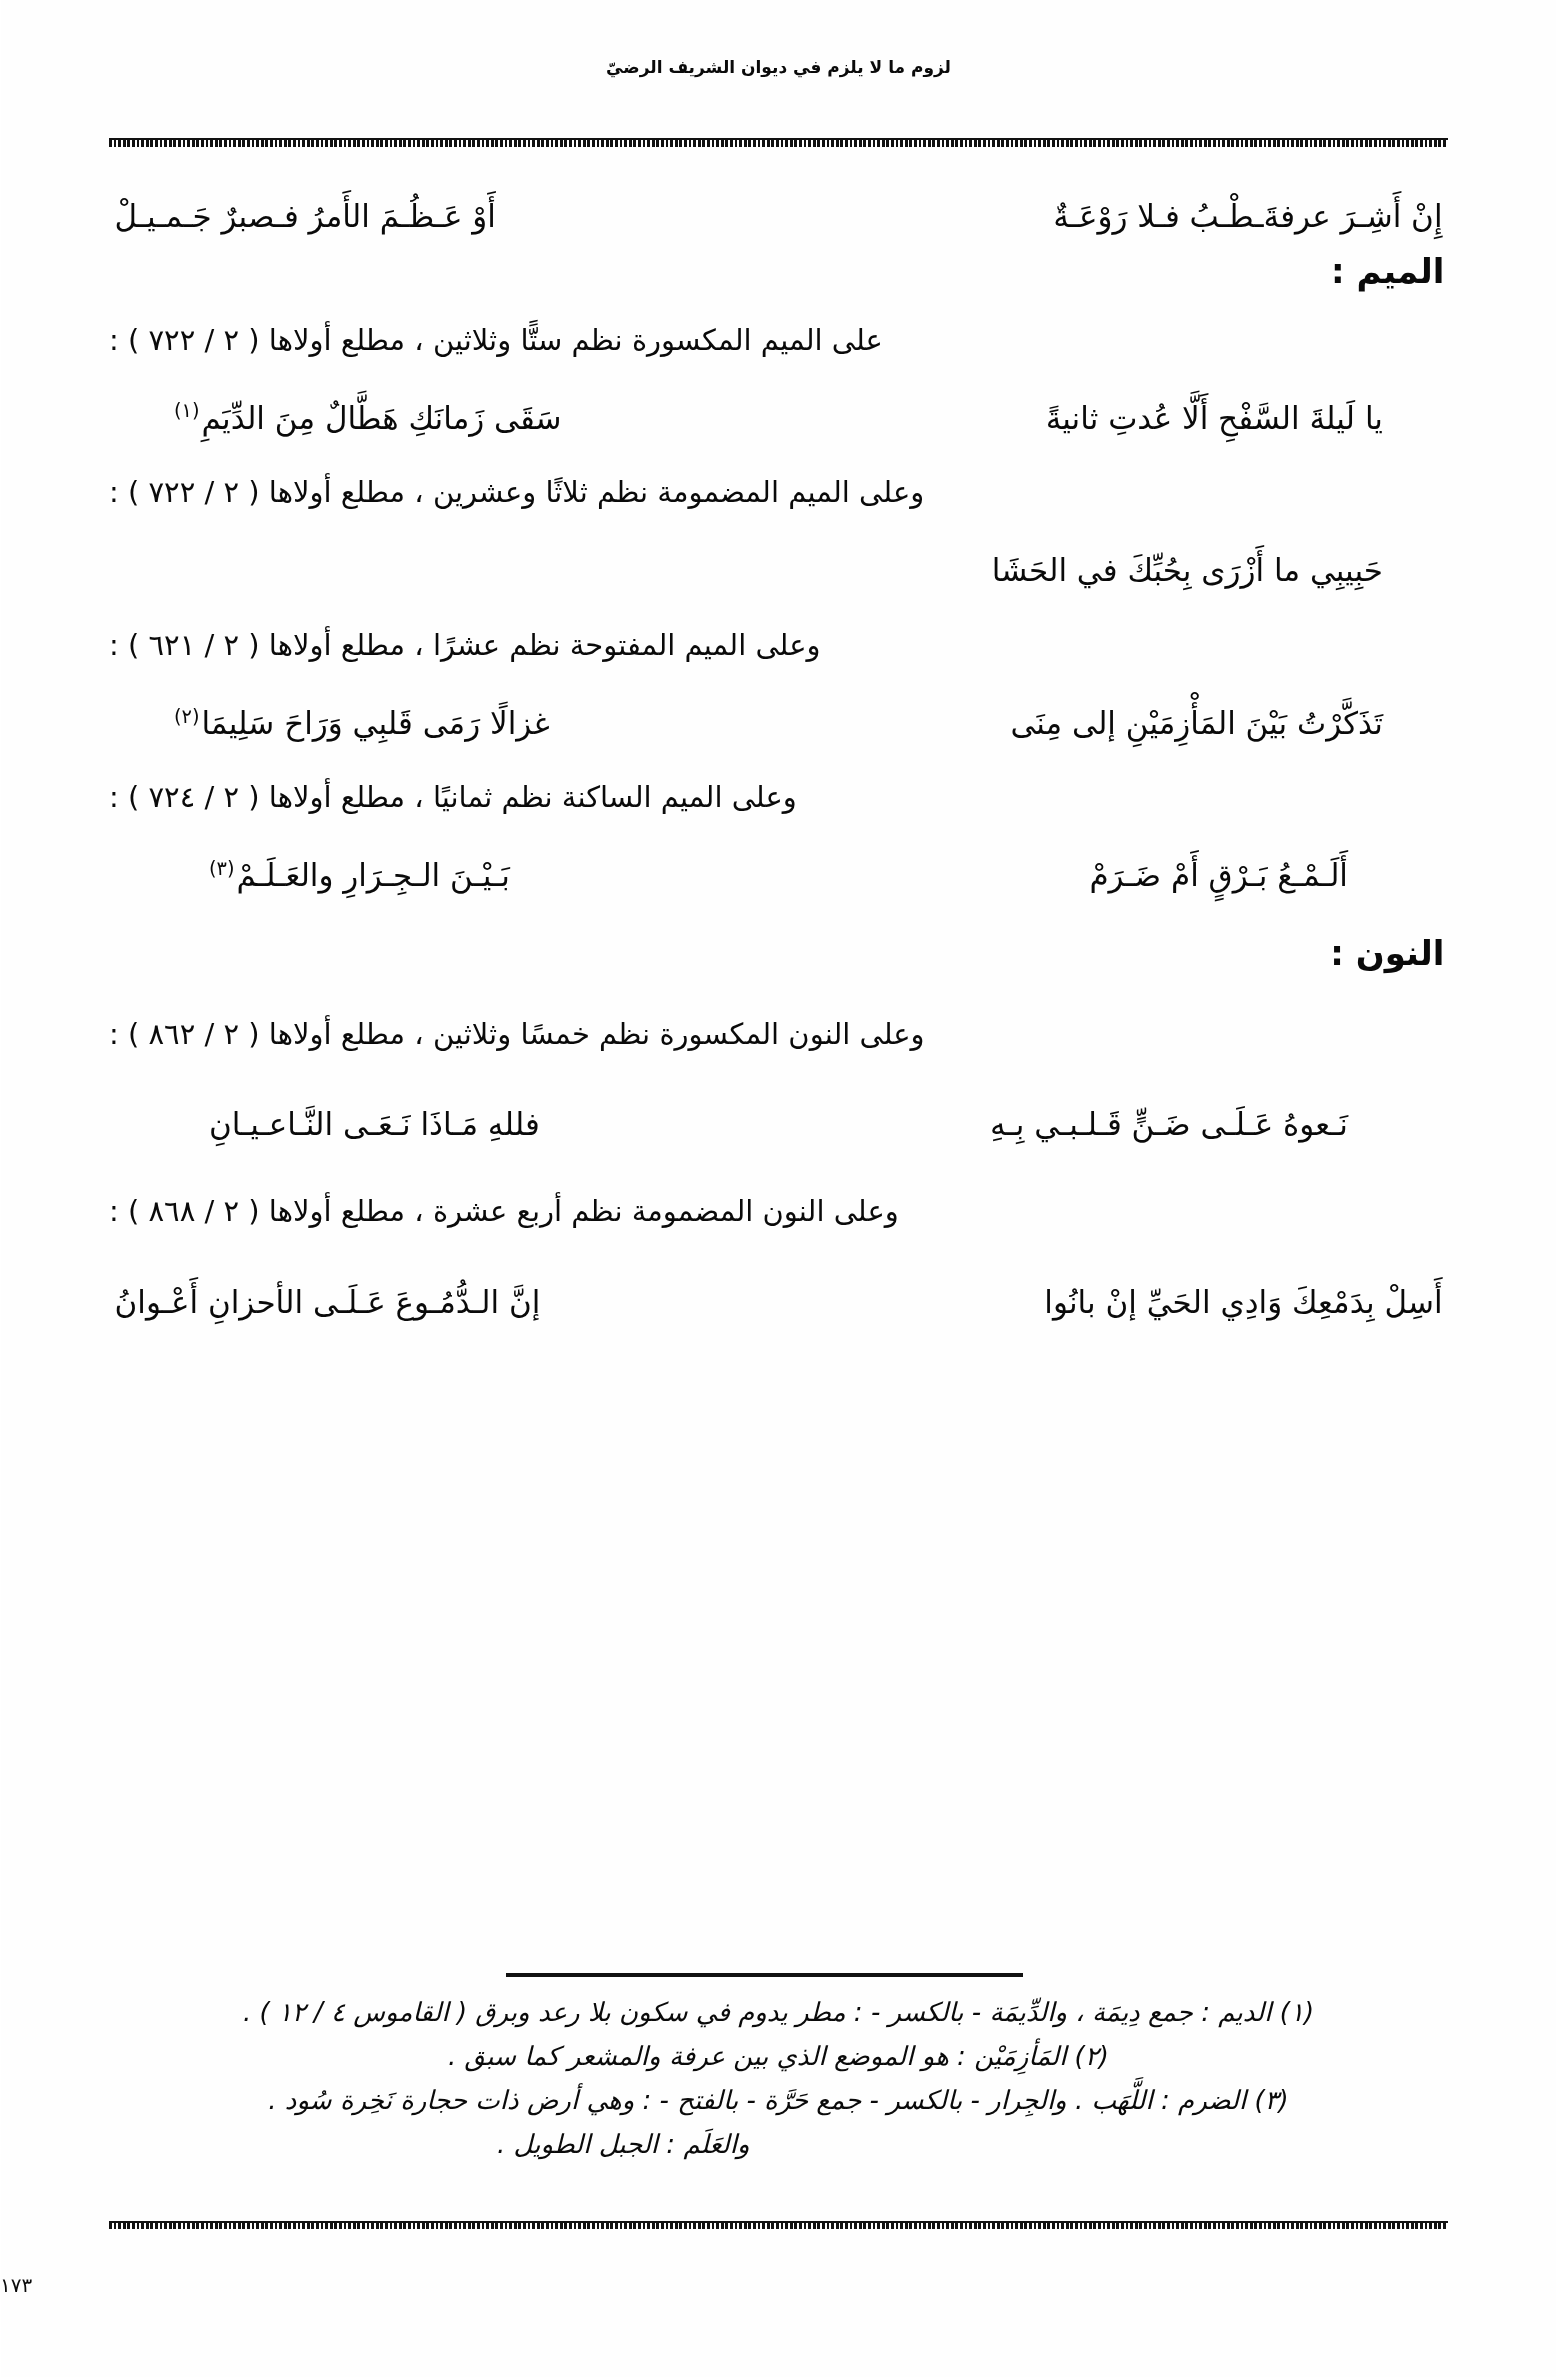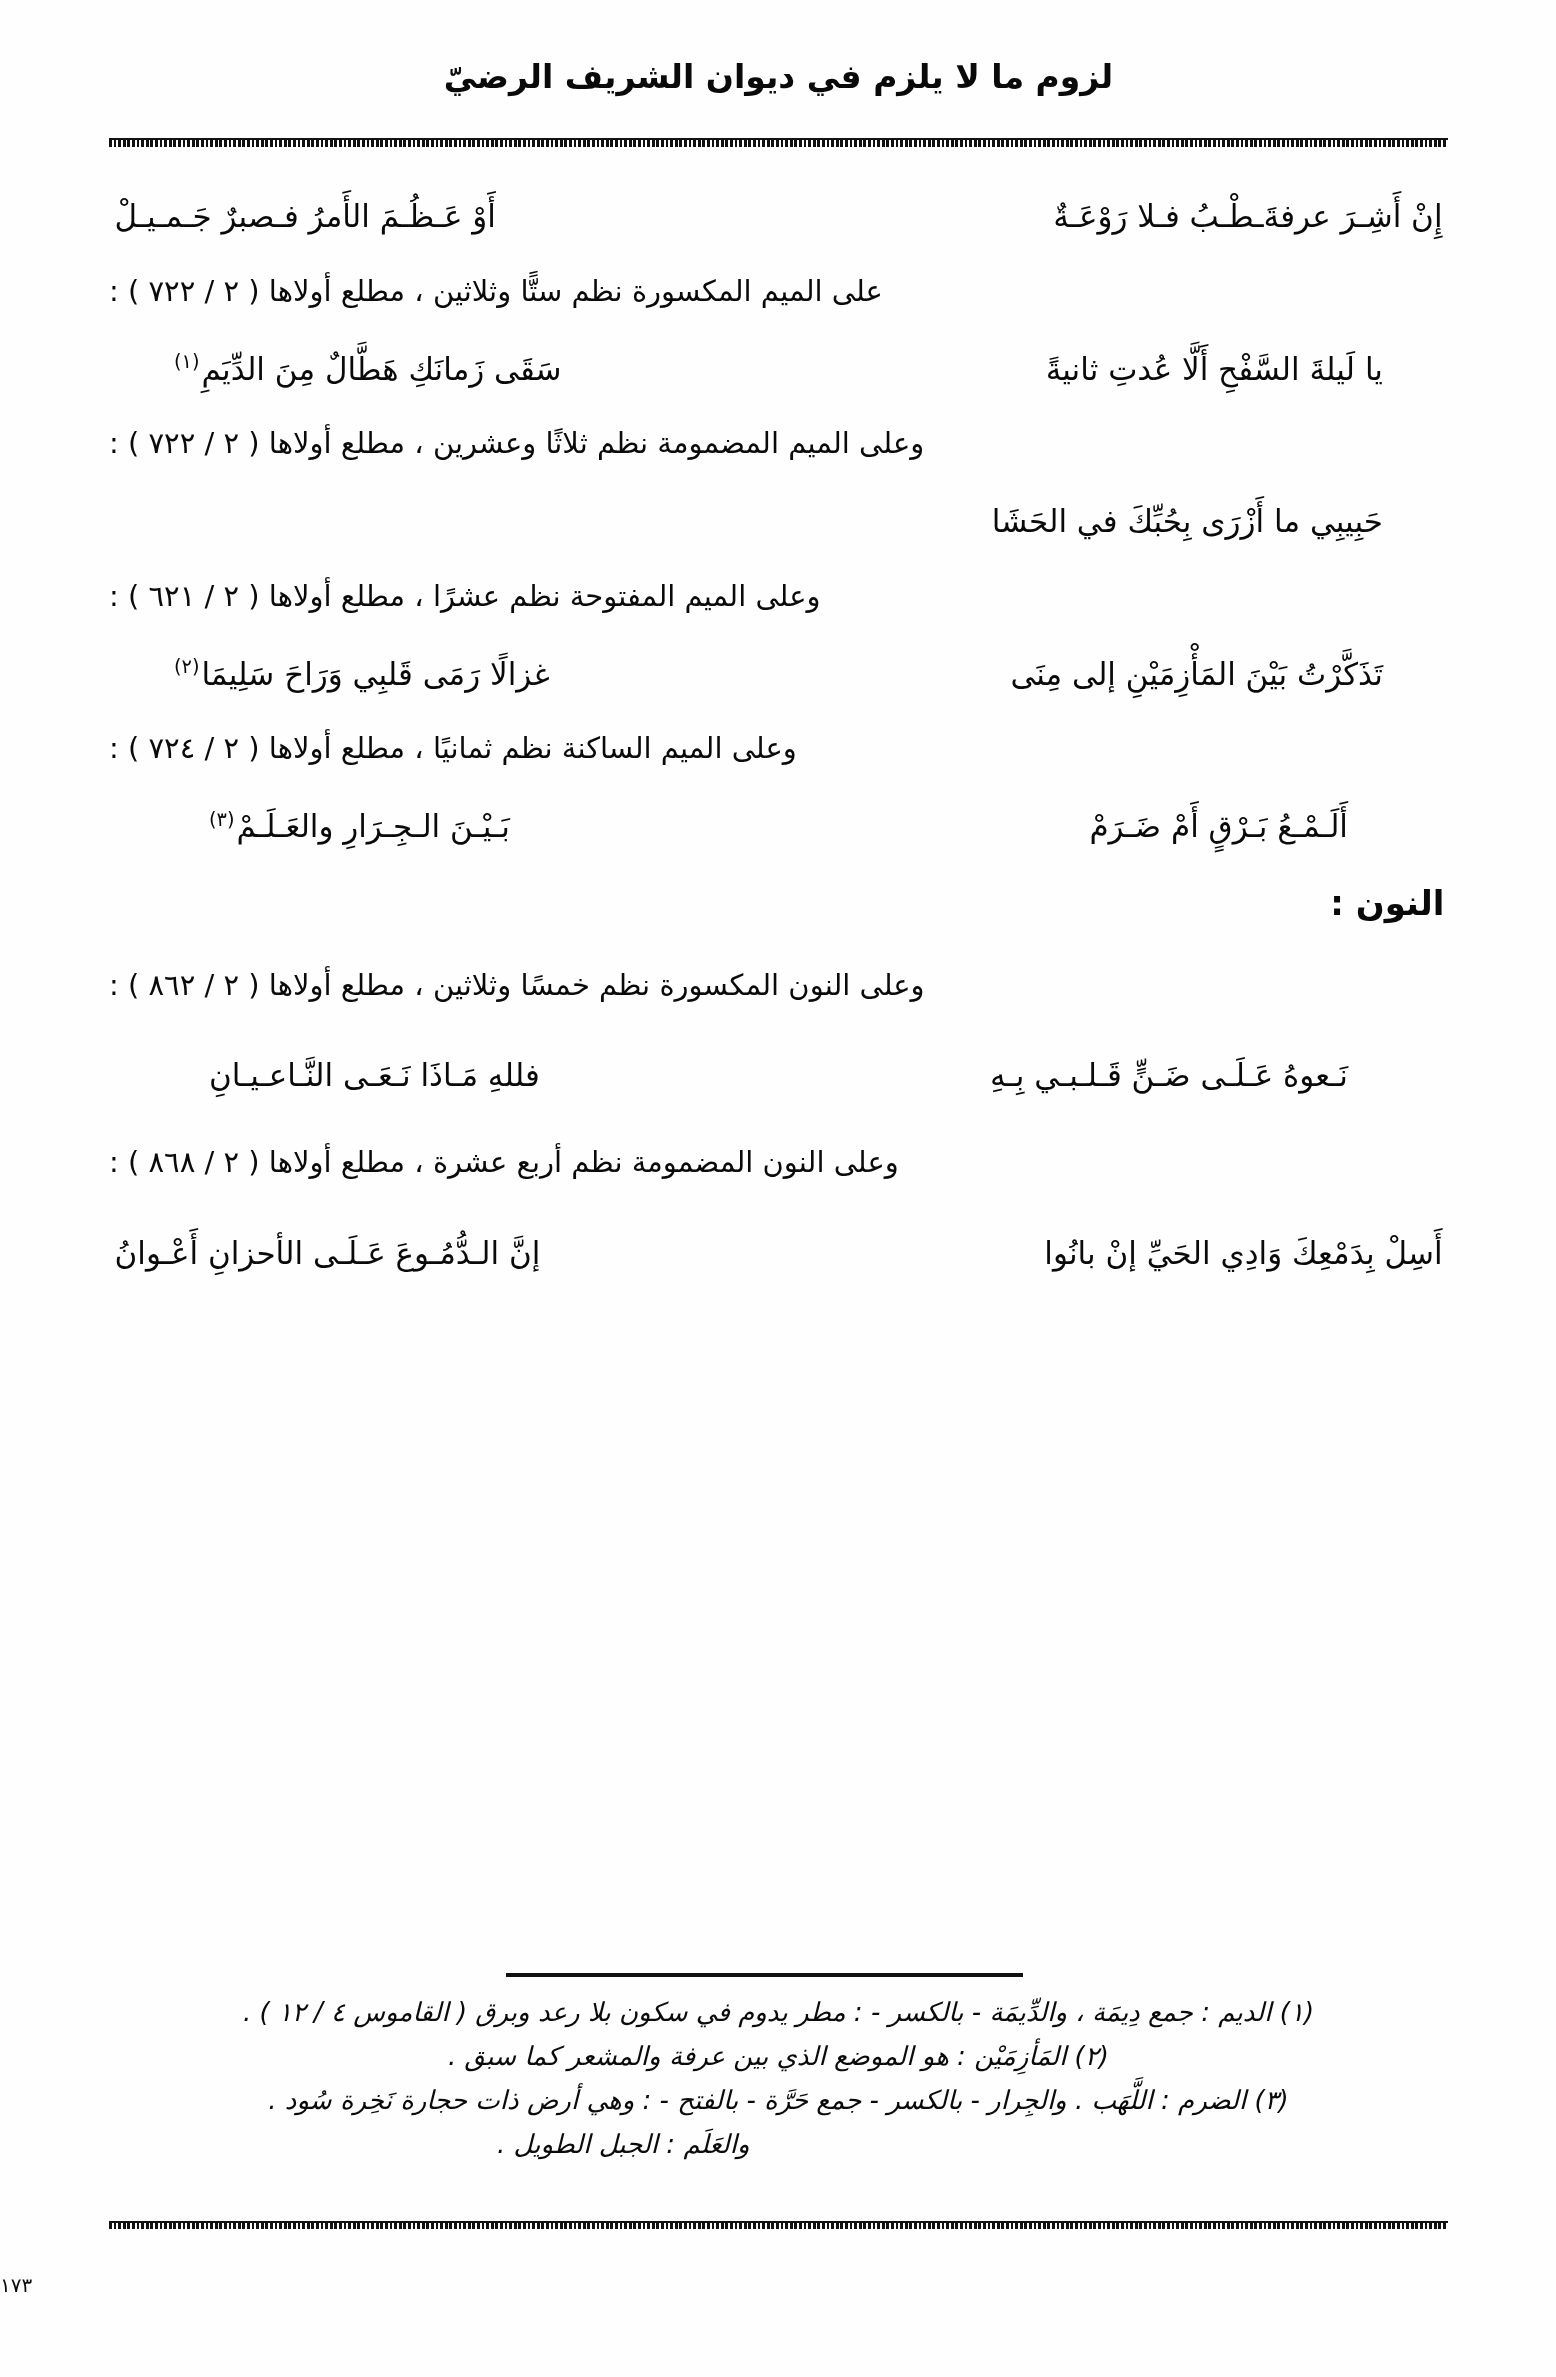--- a/index.html
+++ b/index.html
@@ -23,21 +23,21 @@
     background: #fefefe;
   }
 
   
   .runhead {
     position: absolute;
     top: 57px;
     left: 0;
     right: 0;
     text-align: center;
-    font-size: 33px;
+    font-size: 17px;
     font-weight: 700;
     letter-spacing: 0.5px;
     direction: rtl;
   }
 
   .rule-top {
     position: absolute;
     top: 138px;
     left: 109px;
     right: 109px;
@@ -171,20 +171,21 @@
 
   <div class="rule-top"></div>
 
   <div class="content">
 
     <div class="bayt wide">
       <span class="hemi sadr">إِنْ أَشِـرَ عرفةَـطْـبُ فـلا رَوْعَـةٌ</span>
       <span class="hemi ajuz">أَوْ عَـظُـمَ الأَمرُ فـصبرٌ جَـمـيـلْ</span>
     </div>
 
+    <div class="letter-heading">الميم :</div>
 
     <div class="gap-s"></div>
 
     <div class="prose">على الميم المكسورة نظم ستًّا وثلاثين ، مطلع أولاها ( ٢ / ٧٢٢ ) :</div>
 
     <div class="gap-s"></div>
 
     <div class="bayt narrow">
       <span class="hemi sadr">يا لَيلةَ السَّفْحِ أَلَّا عُدتِ ثانيةً</span>
       <span class="hemi ajuz"><span>سَقَى زَمانَكِ هَطَّالٌ مِنَ الدِّيَمِ</span><sup class="fn">(١)</sup></span>

